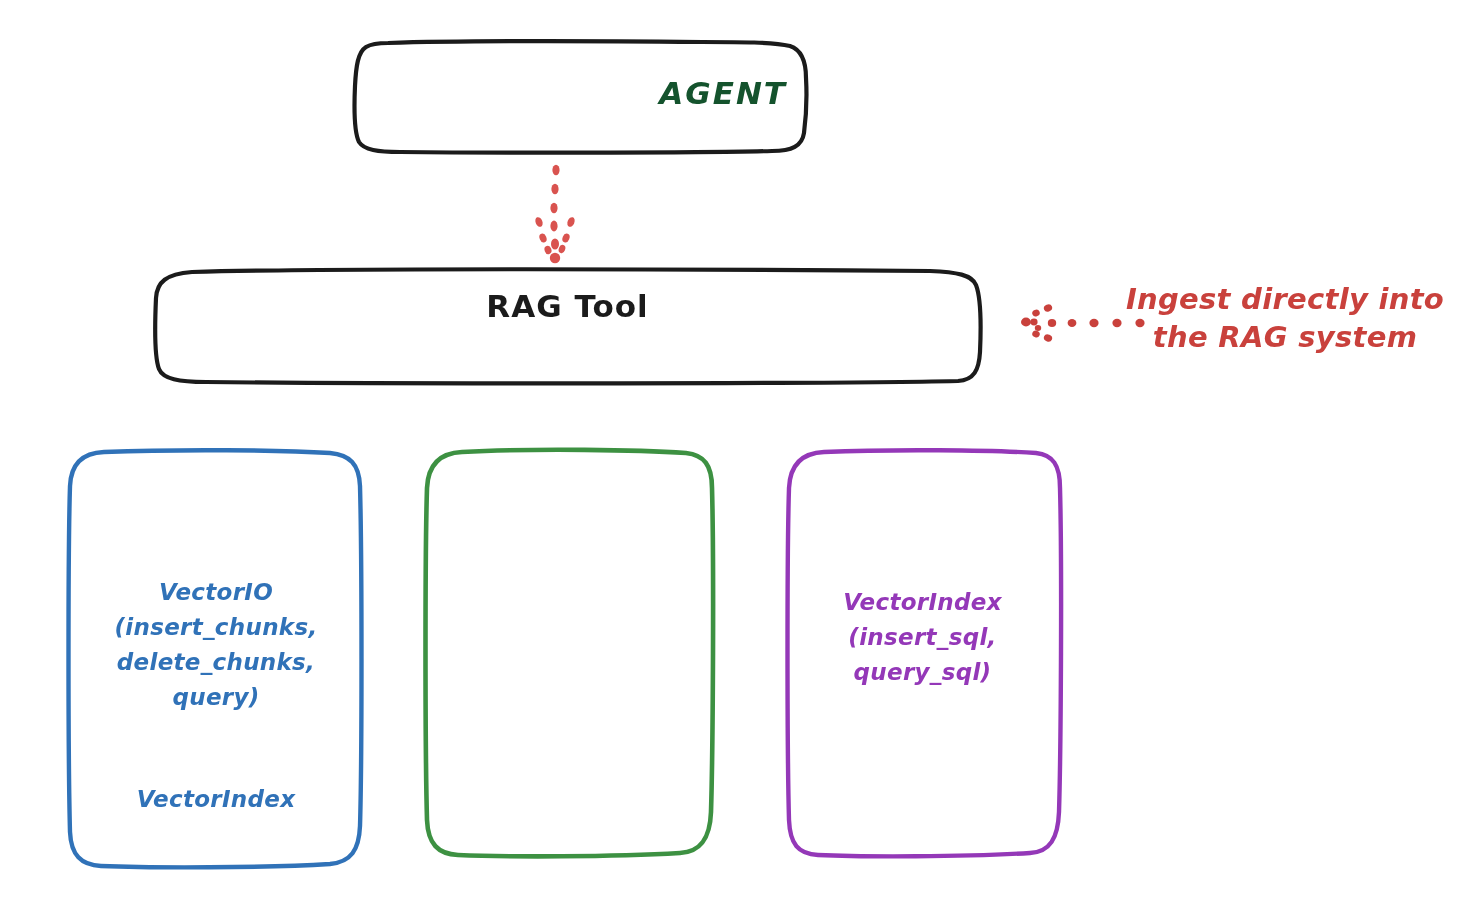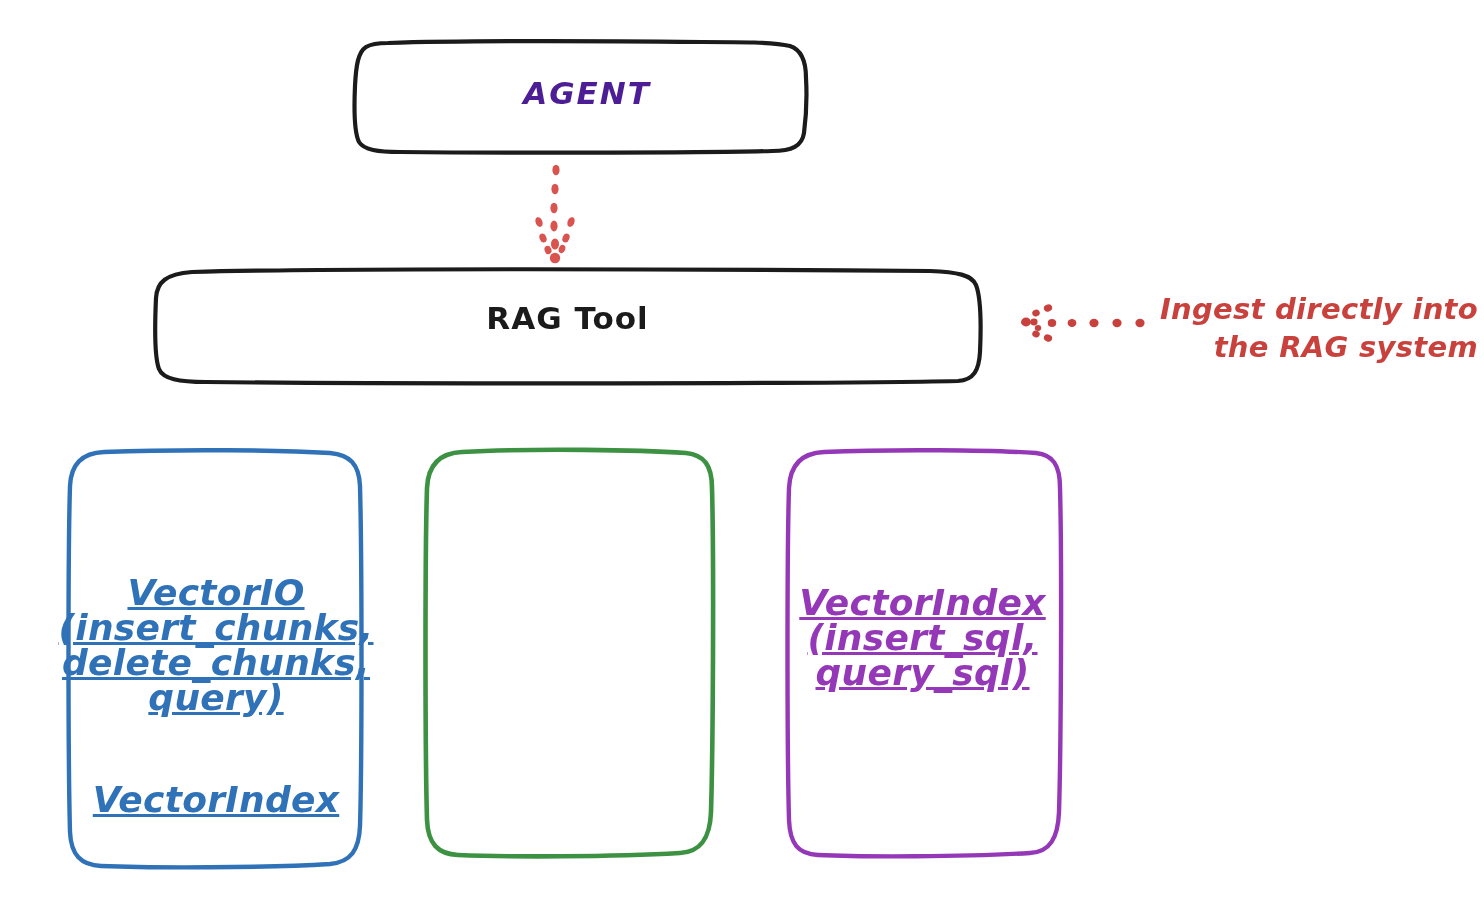--- a/index.html
+++ b/index.html
@@ -30,72 +30,71 @@
     text-align: center;
     white-space: pre;
     line-height: 1.0;
     font-family: "DejaVu Sans", sans-serif;
     font-style: italic;
     font-weight: 600;
     letter-spacing: 0.5px;
   }
 
   #agent-label {
-    left: 362px;
+    left: 337px;
     top: 78px;
     width: 450px;
     font-size: 31px;
-    color: #4c1d95;
+    color: #14532d;
     letter-spacing: 2px;
+    text-align: right;
   }
 
   #ragtool-label {
     left: 155px;
-    top: 303px;
+    top: 291px;
     width: 825px;
     font-size: 31px;
     color: #1b1b1b;
     font-style: normal;
     letter-spacing: 1px;
   }
 
   .store-block {
     position: absolute;
     text-align: center;
     font-family: "DejaVu Sans", sans-serif;
     font-style: italic;
     font-weight: 600;
-    font-size: 36px;
+    font-size: 23px;
     line-height: 35px;
     white-space: pre-line;
     letter-spacing: 0.3px;
-    text-decoration: underline;
   }
   .store-api { display: block; }
   .store-index { display: block; margin-top: 32px; }
 
   #vector-text  { left: 56px;  top: 540px; width: 320px; color: #3072b8; }
   #keyvalue-text{ left: 404px; top: 550px; width: 330px; color: #3d9142; }
   #relational-text{ left: 770px; top: 550px; width: 305px; color: #9438b8; }
 
   #annotation-text {
     position: absolute;
-    left: 1148px;
+    left: 1120px;
     top: 280px;
     width: 330px;
     font-family: "DejaVu Sans", sans-serif;
     font-style: italic;
     font-weight: 600;
     font-size: 29px;
     line-height: 38px;
     color: #c9413c;
-    text-align: right;
+    text-align: center;
     white-space: pre-line;
     letter-spacing: 0.3px;
-    margin-top: 10px;
   }
 </style>
 </head>
 <body>
 
 <svg id="canvas" viewBox="0 0 1484 910" xmlns="http://www.w3.org/2000/svg">
 
   <g>
     <path d="M 388 43
              C 480 40, 600 41, 702 42

